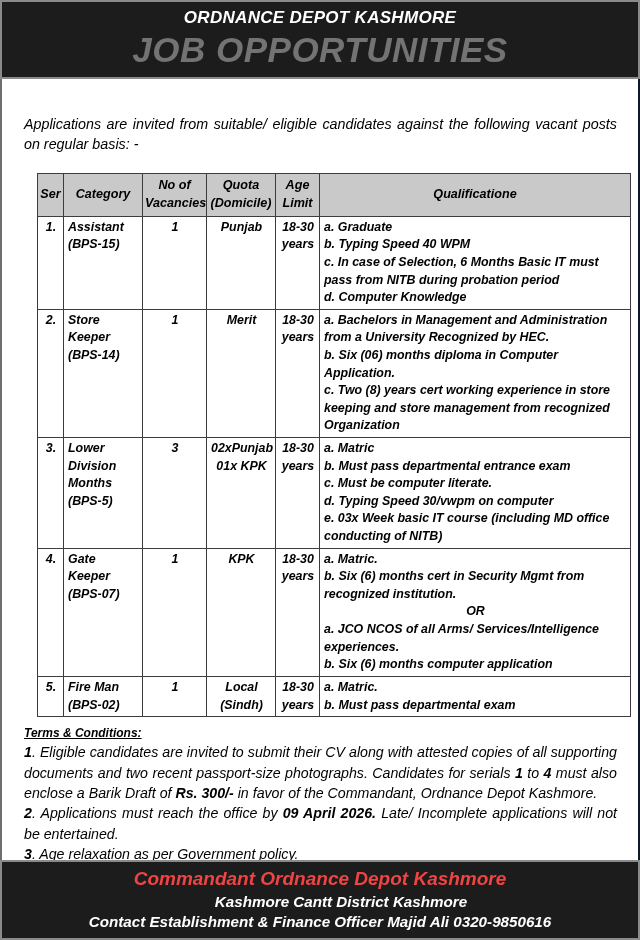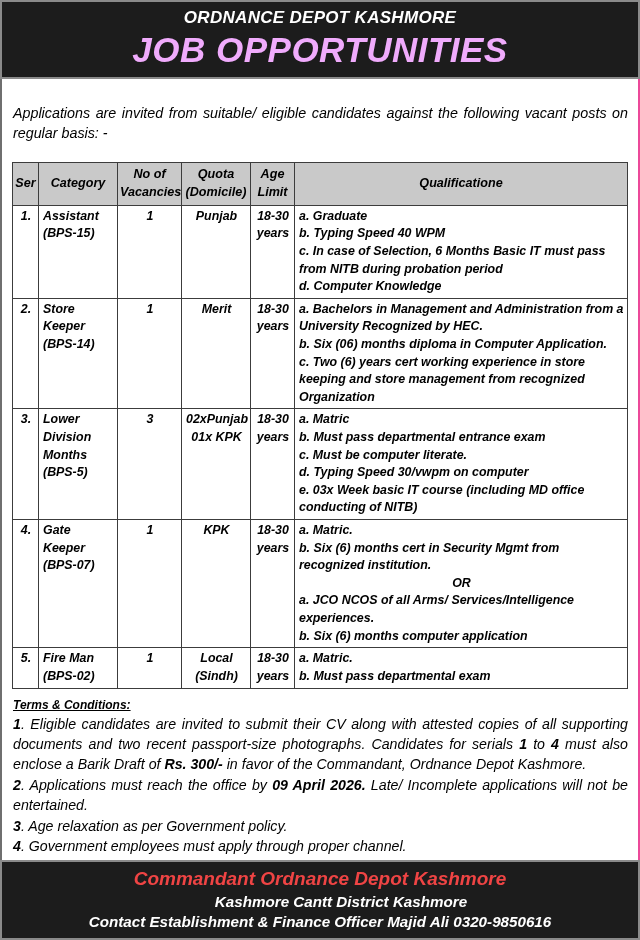--- a/index.html
+++ b/index.html
@@ -35,53 +35,53 @@
     flex: 0 0 auto;
   }
   .masthead-org {
     color: #ffffff;
     font-size: 17px;
     font-weight: bold;
     letter-spacing: 0.3px;
     line-height: 1.15;
   }
   .masthead-title {
-    color: #f0abfc;
+    color: #737373;
     font-size: 35px;
     font-weight: bold;
     letter-spacing: 0.5px;
     line-height: 1.12;
     margin-top: 2px;
   }
 
   
   .body-area {
     flex: 1 1 auto;
     border-left: 2px solid #6f6f6f;
-    border-right: 2px solid #ec4899;
+    border-right: 2px solid #0f172a;
     box-sizing: border-box;
-    padding: 5px;
+    padding: 16px;
     display: flex;
     flex-direction: column;
     min-height: 0;
   }
 
   .intro {
     font-size: 14.3px;
     line-height: 1.42;
     text-align: justify;
     text-justify: inter-word;
     padding: 5px 5px 4px 6px;
   }
 
   
   .vacancy-table {
     border-collapse: collapse;
     width: calc(100% - 10px);
-    margin: 0 5px 0 5px;
+    margin: 0 5px 0 19px;
     table-layout: fixed;
     border-radius: 15px;
   }
   .vacancy-table th,
   .vacancy-table td {
     border: 1.3px solid #3c3c3c;
     vertical-align: top;
     font-size: 12.4px;
     line-height: 1.42;
     padding: 2px 3px 2px 4px;
@@ -238,21 +238,21 @@
             <td class="c-quota">
               <span class="quota-line">Merit</span>
             </td>
             <td class="c-age">
               <span class="age-line">18-30</span>
               <span class="age-line">years</span>
             </td>
             <td class="c-qual">
               <span class="qual-line">a. Bachelors in Management and Administration from a University Recognized by HEC.</span>
               <span class="qual-line">b. Six (06) months diploma in Computer Application.</span>
-              <span class="qual-line">c. Two (6) years cert working experience in store keeping and store management from recognized Organization</span>
+              <span class="qual-line">c. Two (8) years cert working experience in store keeping and store management from recognized Organization</span>
             </td>
           </tr>
           <tr>
             <td class="c-ser">3.</td>
             <td class="c-cat">
               <span class="cat-line">Lower</span>
               <span class="cat-line">Division</span>
               <span class="cat-line">Months</span>
               <span class="cat-line">(BPS-5)</span>
             </td>

